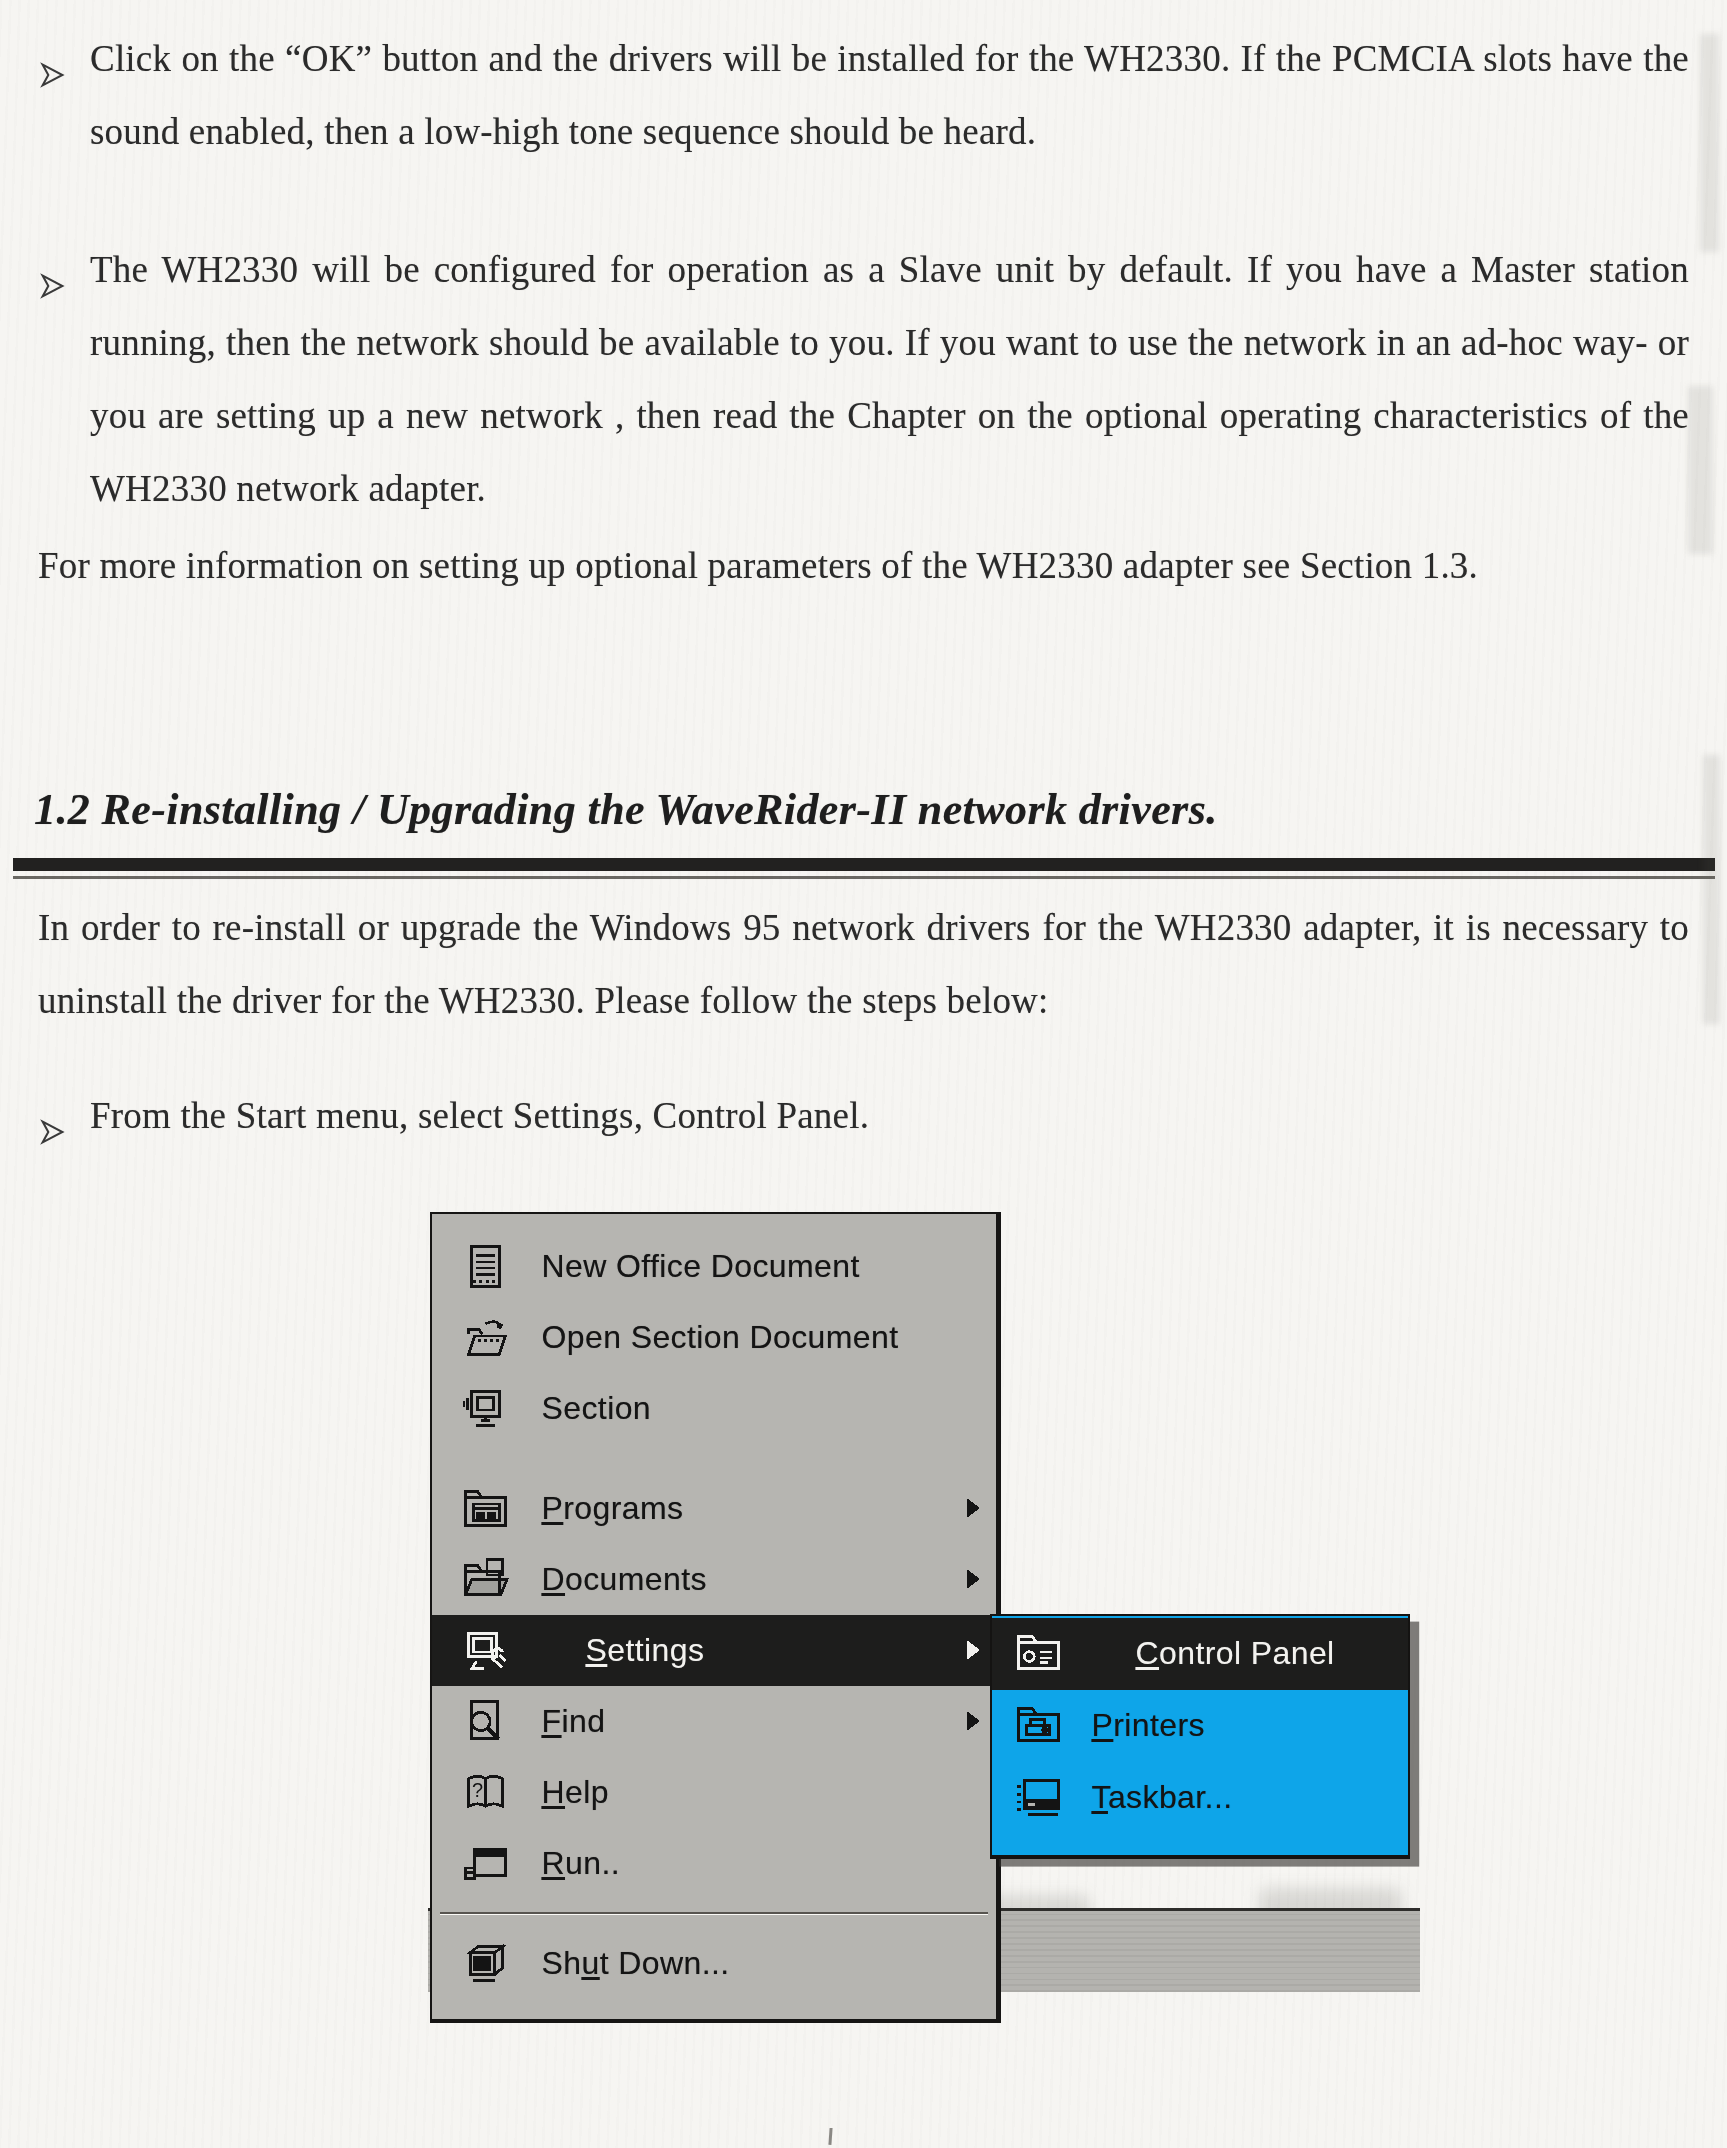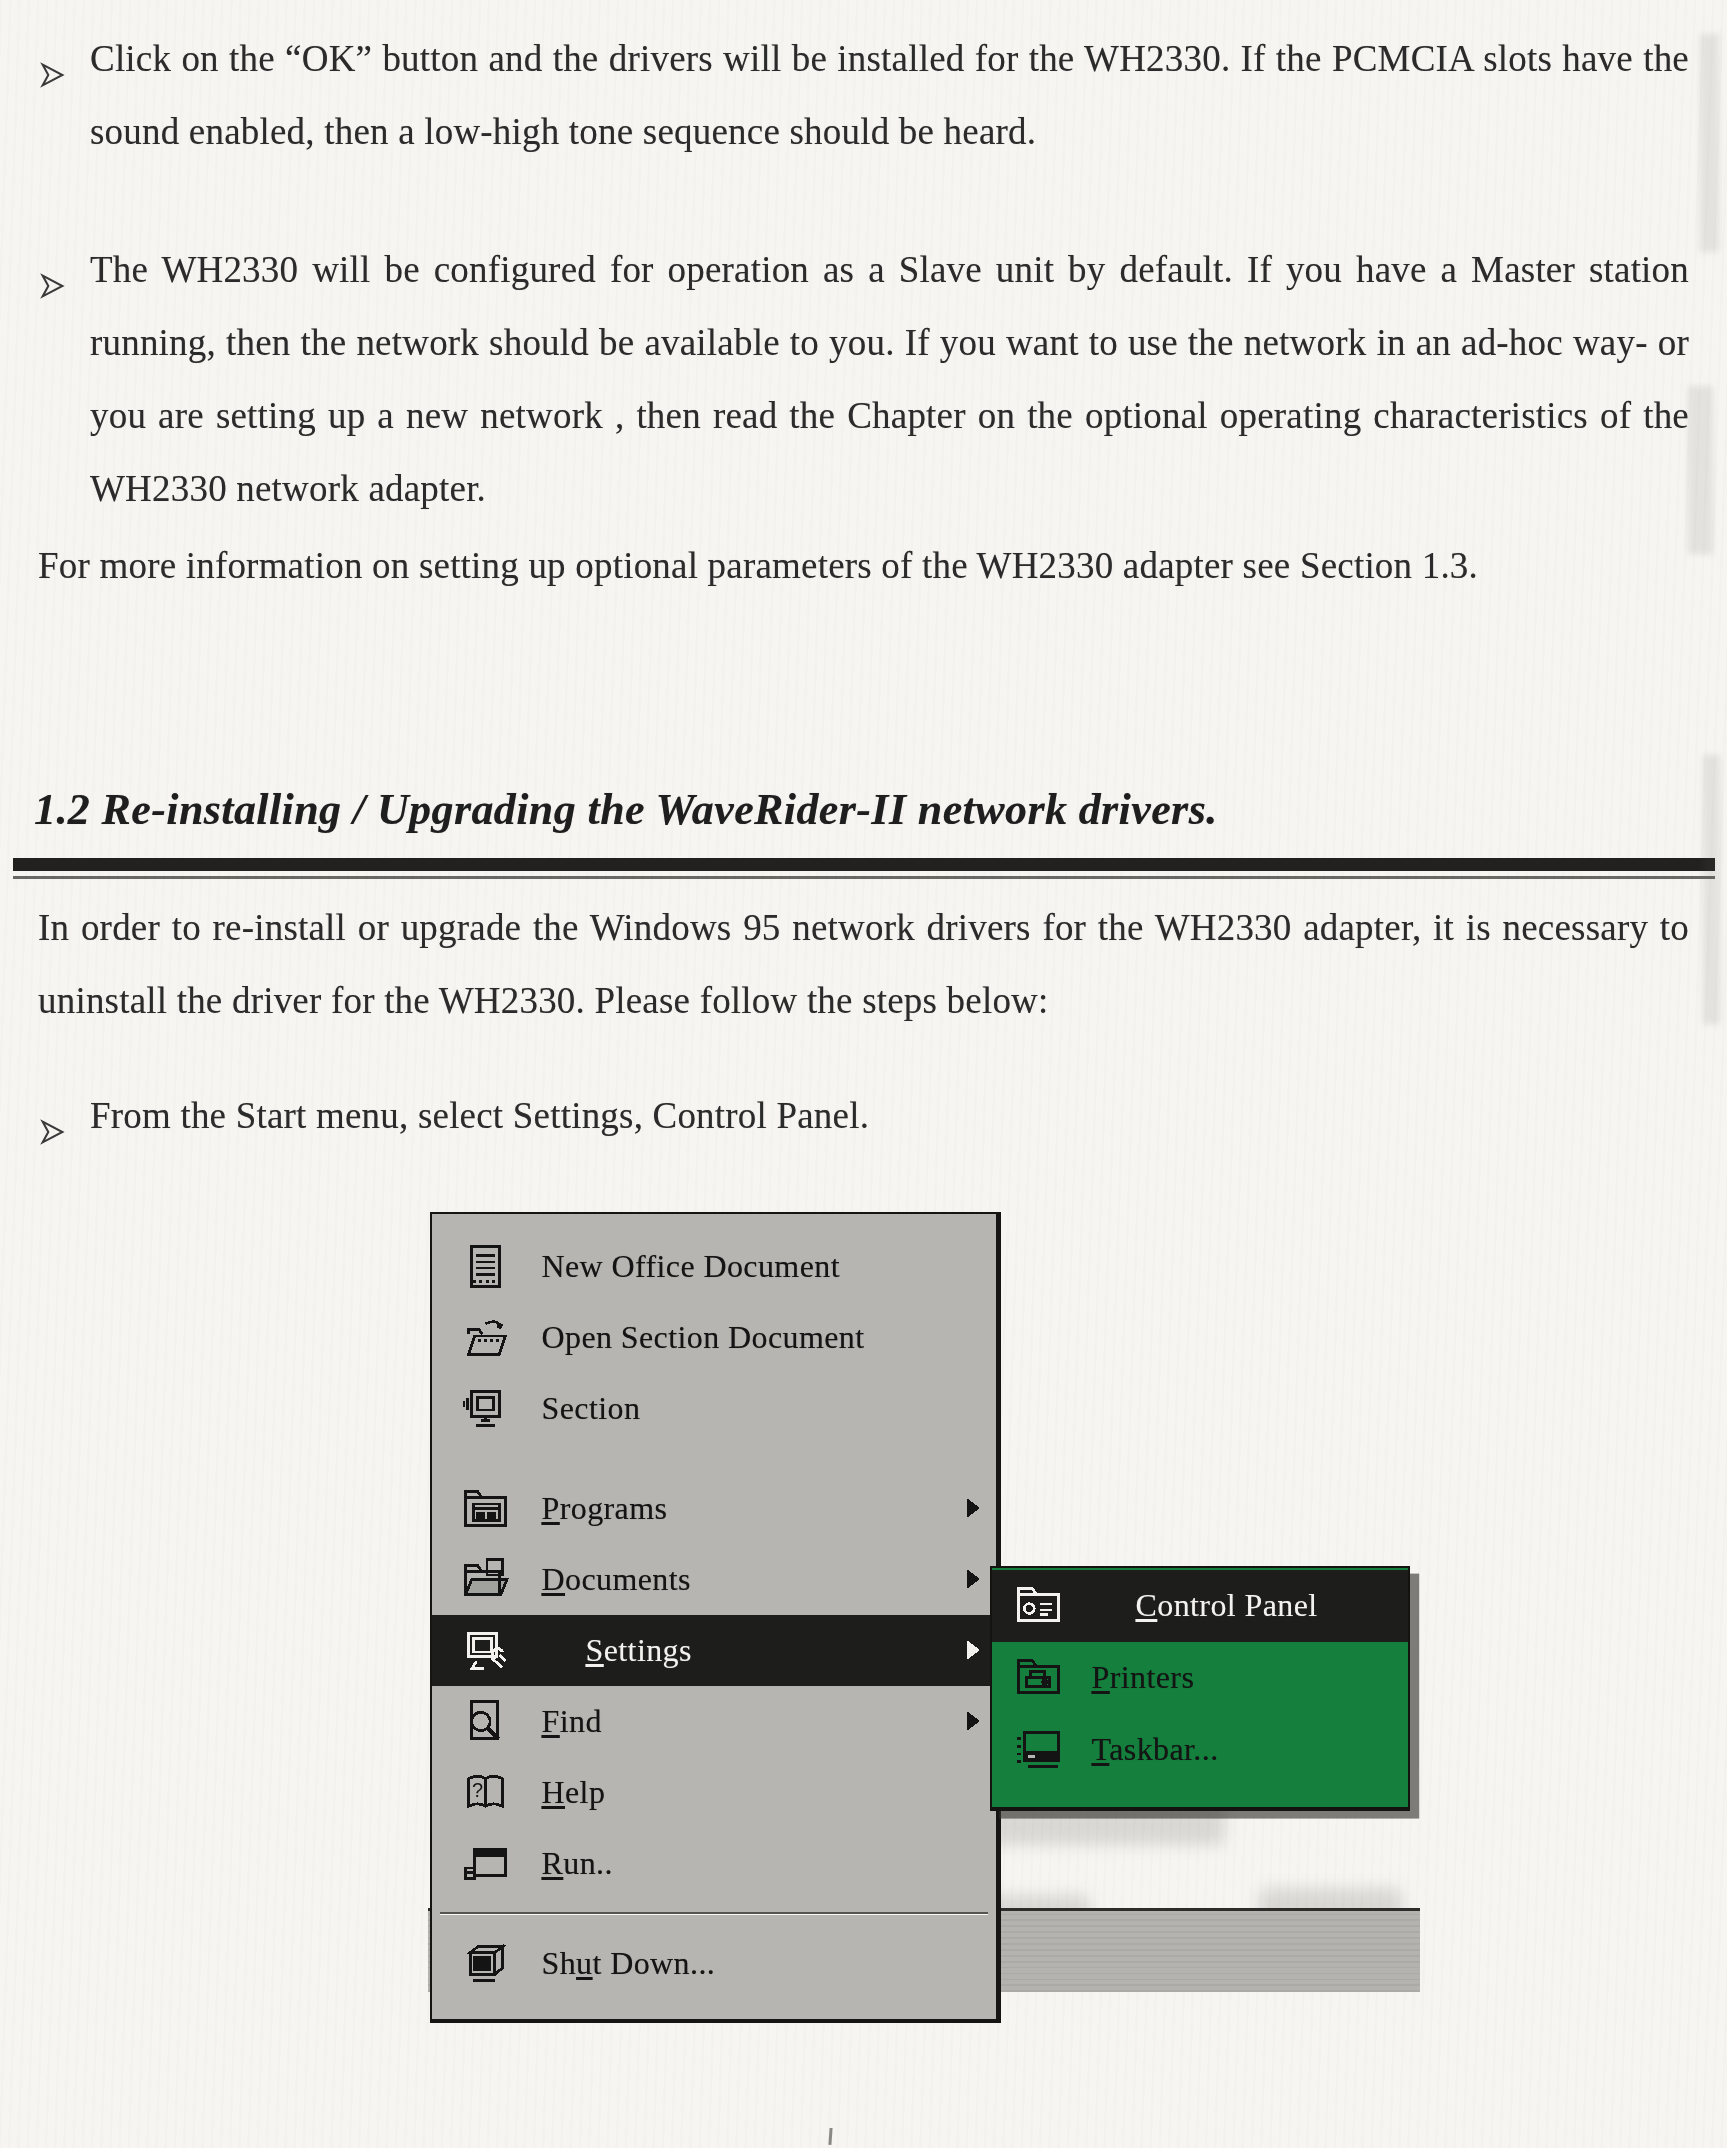--- a/index.html
+++ b/index.html
@@ -19,30 +19,30 @@
   .rule-a{position:absolute;left:13.4px;top:858px;width:1702px;height:12.6px;background:#222120;}
   .rule-b{position:absolute;left:13.4px;top:876px;width:1702px;height:3.4px;background:#6a6863;}
   
   .menu{position:absolute;left:430px;top:1212px;width:571px;height:811px;box-sizing:border-box;
         background:#b6b5b1;border:2.5px solid #161514;border-right-width:5px;border-bottom-width:4.2px;
         padding-top:17px;z-index:2;}
   .menu-row{display:flex;align-items:center;height:71px;padding-left:28.5px;position:relative;color:#141414;}
   .menu-row.hl{background:#1d1d1c;color:#f3f2ef;}
   .mi-icon{flex:0 0 49px;width:49px;height:49px;margin-right:32px;}
   .mi-icon svg{width:100%;height:100%;display:block;}
-  .mi-label{font-family:Liberation Serif, serif;font-size:32px;letter-spacing:0.4px;
+  .mi-label{font-family:Liberation Sans, sans-serif;font-size:32px;letter-spacing:0.4px;
             text-shadow:0 0 0.8px rgba(0,0,0,.45);}
   .menu-row.hl .mi-label{text-shadow:0 0 0.8px rgba(255,255,255,.4);margin-left:44px;}
   .mi-arrow{position:absolute;right:13.4px;top:50%;transform:translateY(-50%);width:18.5px;height:23.5px;}
   .mi-arrow svg{width:100%;height:100%;display:block;}
   .menu-gap{height:28.5px;}
   .menu-sep{height:0;border-top:2.5px solid #57544f;border-bottom:1.7px solid #fbfaf7;margin:13.4px 8.4px;}
   
-  .submenu{position:absolute;left:990px;top:1566px;width:420px;height:245px;box-sizing:border-box;
-        background:#15803d;border:2.5px solid #141312;border-bottom-width:4.2px;padding-top:1.7px;z-index:3;
+  .submenu{position:absolute;left:990px;top:1614px;width:420px;height:245px;box-sizing:border-box;
+        background:#0ea5e9;border:2.5px solid #141312;border-bottom-width:4.2px;padding-top:1.7px;z-index:3;
         box-shadow:9.2px 7.6px 0 rgba(52,50,47,.62);}
   .submenu .menu-row{height:72px;padding-left:22px;}
   .submenu .mi-icon{margin-right:28.5px;}
   
   .taskbar{position:absolute;left:428px;top:1908px;width:992px;height:84px;box-sizing:border-box;
         background:#b4b3af;border-top:3.4px solid #2e2d2b;z-index:1;
         background-image:repeating-linear-gradient(0deg,rgba(0,0,0,.05) 0 1.7px,transparent 1.7px 5.9px);}
   .startbtn{position:absolute;left:22px;top:10px;width:166px;height:62px;box-sizing:border-box;
         background:#b8b7b3;border:2.5px solid #4a4845;outline:2.5px dotted #232220;outline-offset:-7.6px;
         display:flex;align-items:center;justify-content:center;gap:8.4px;}

